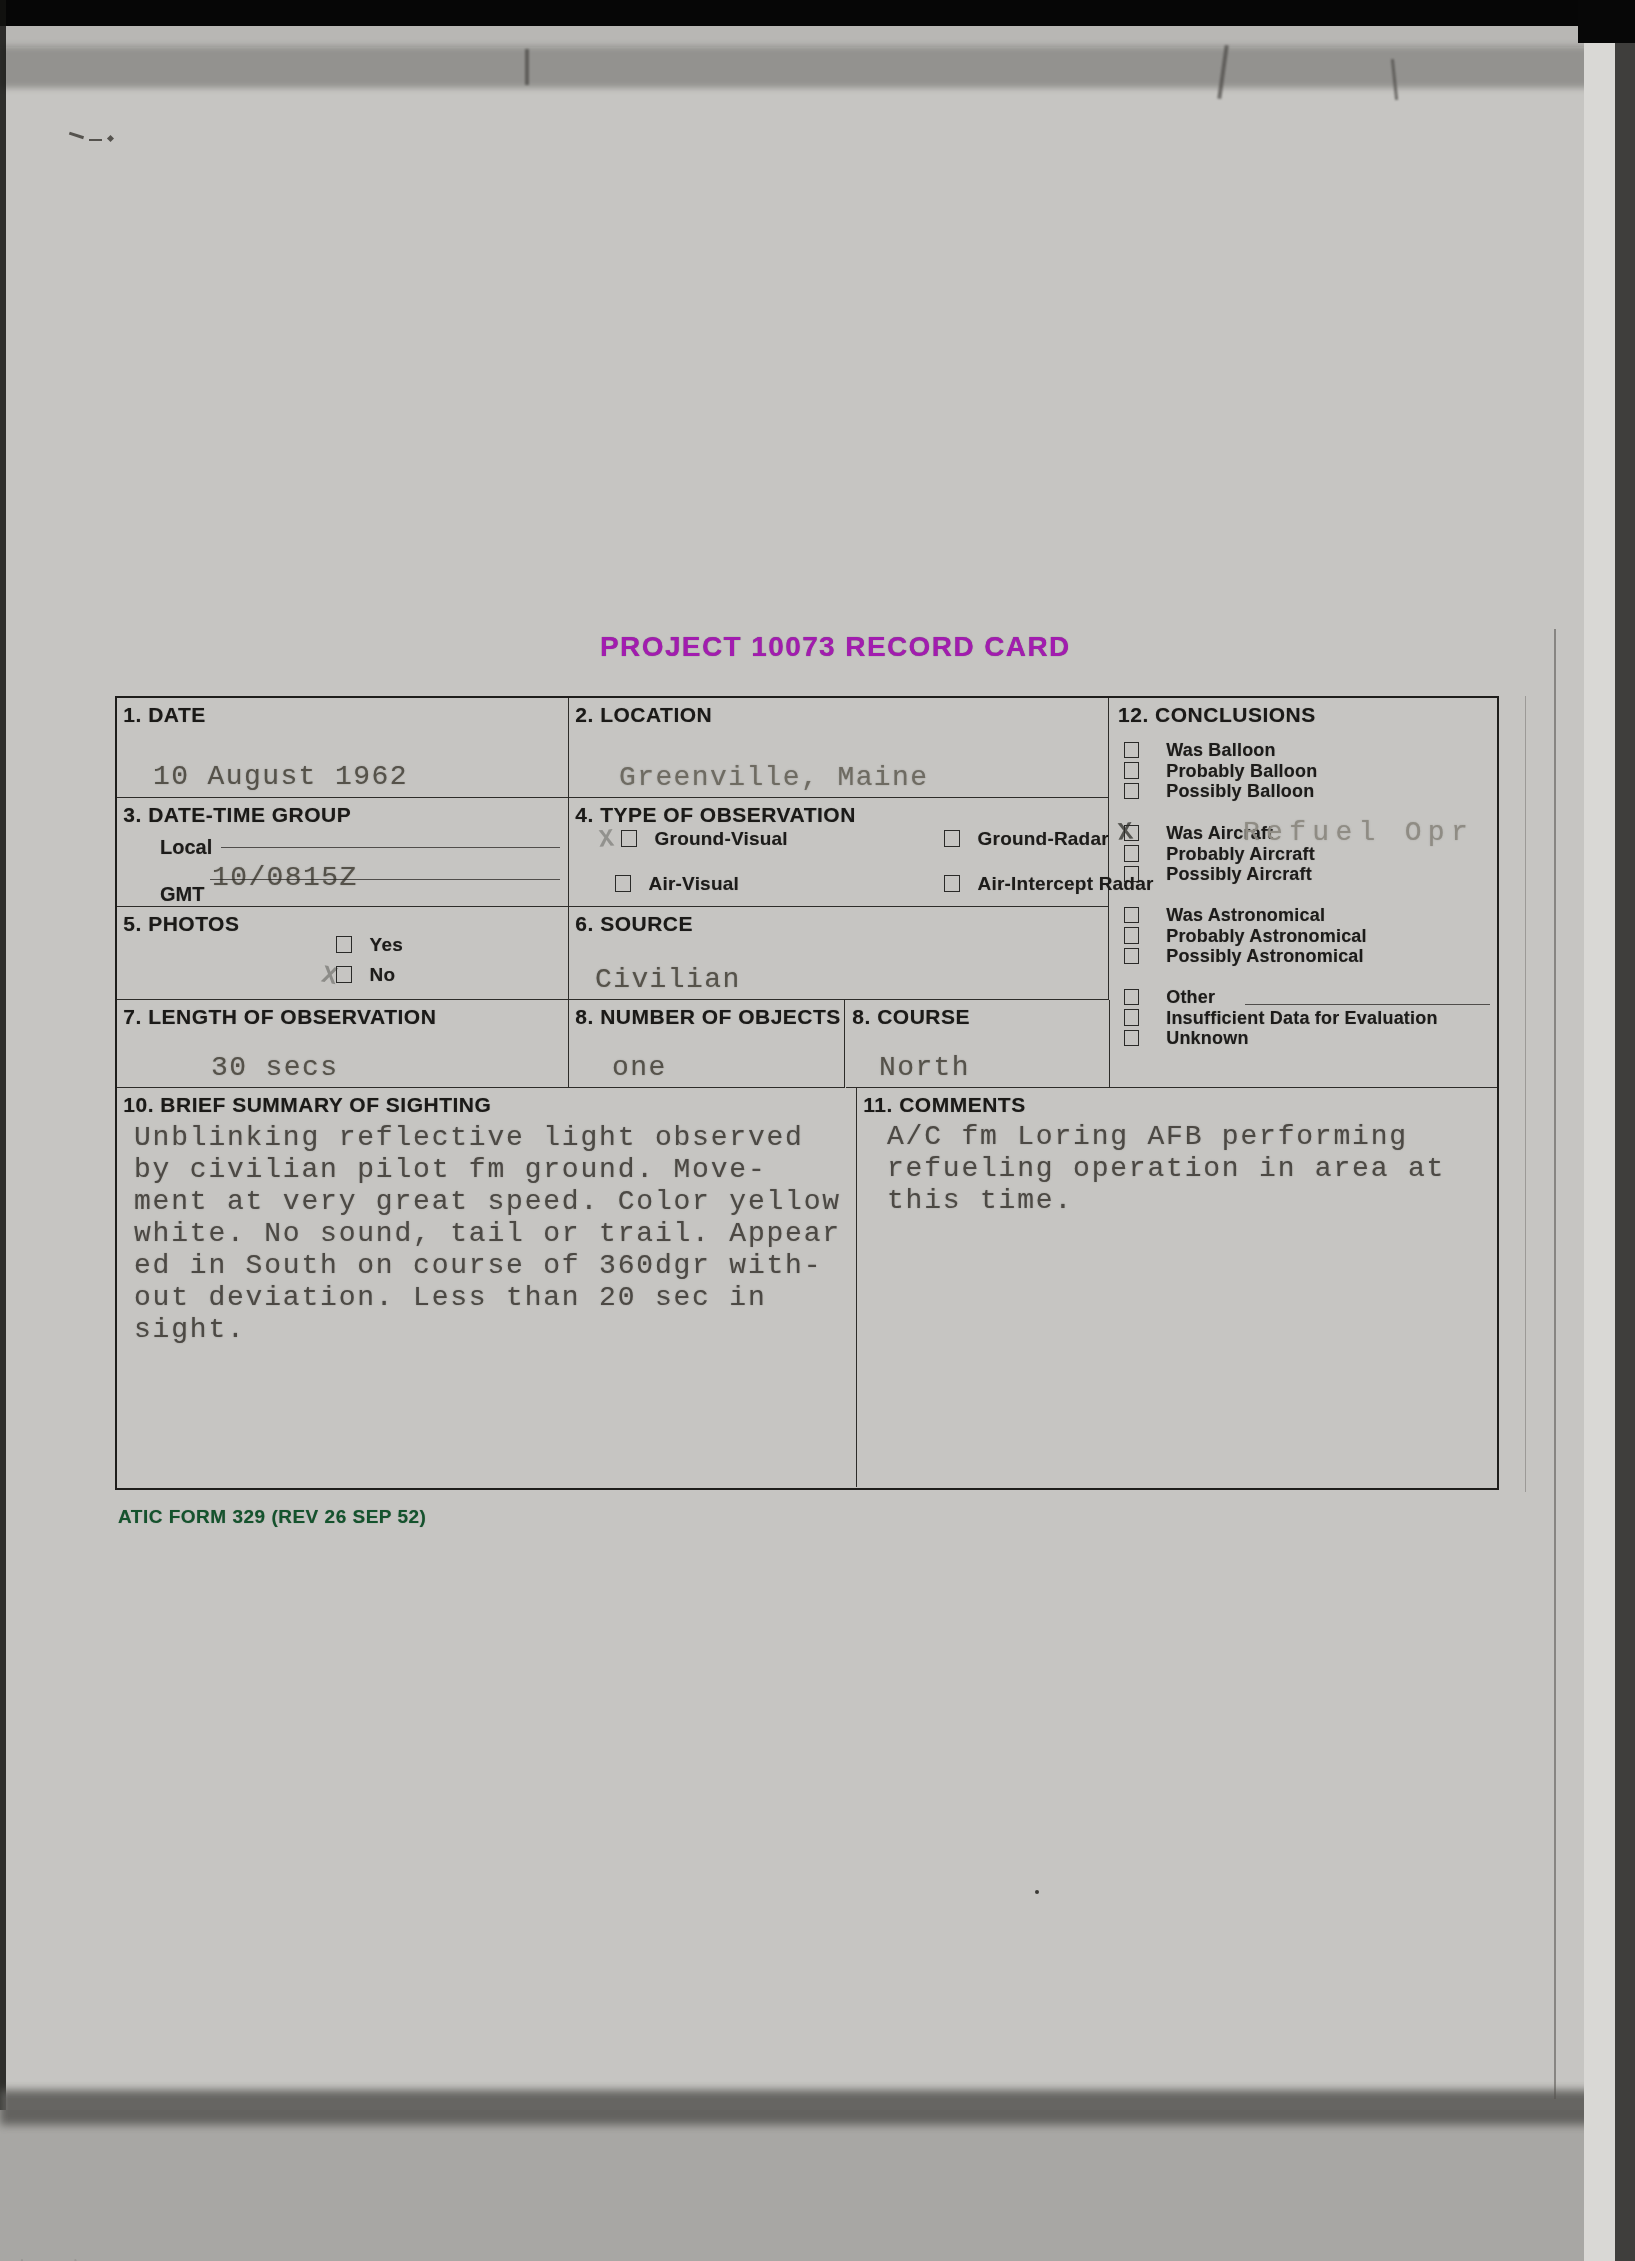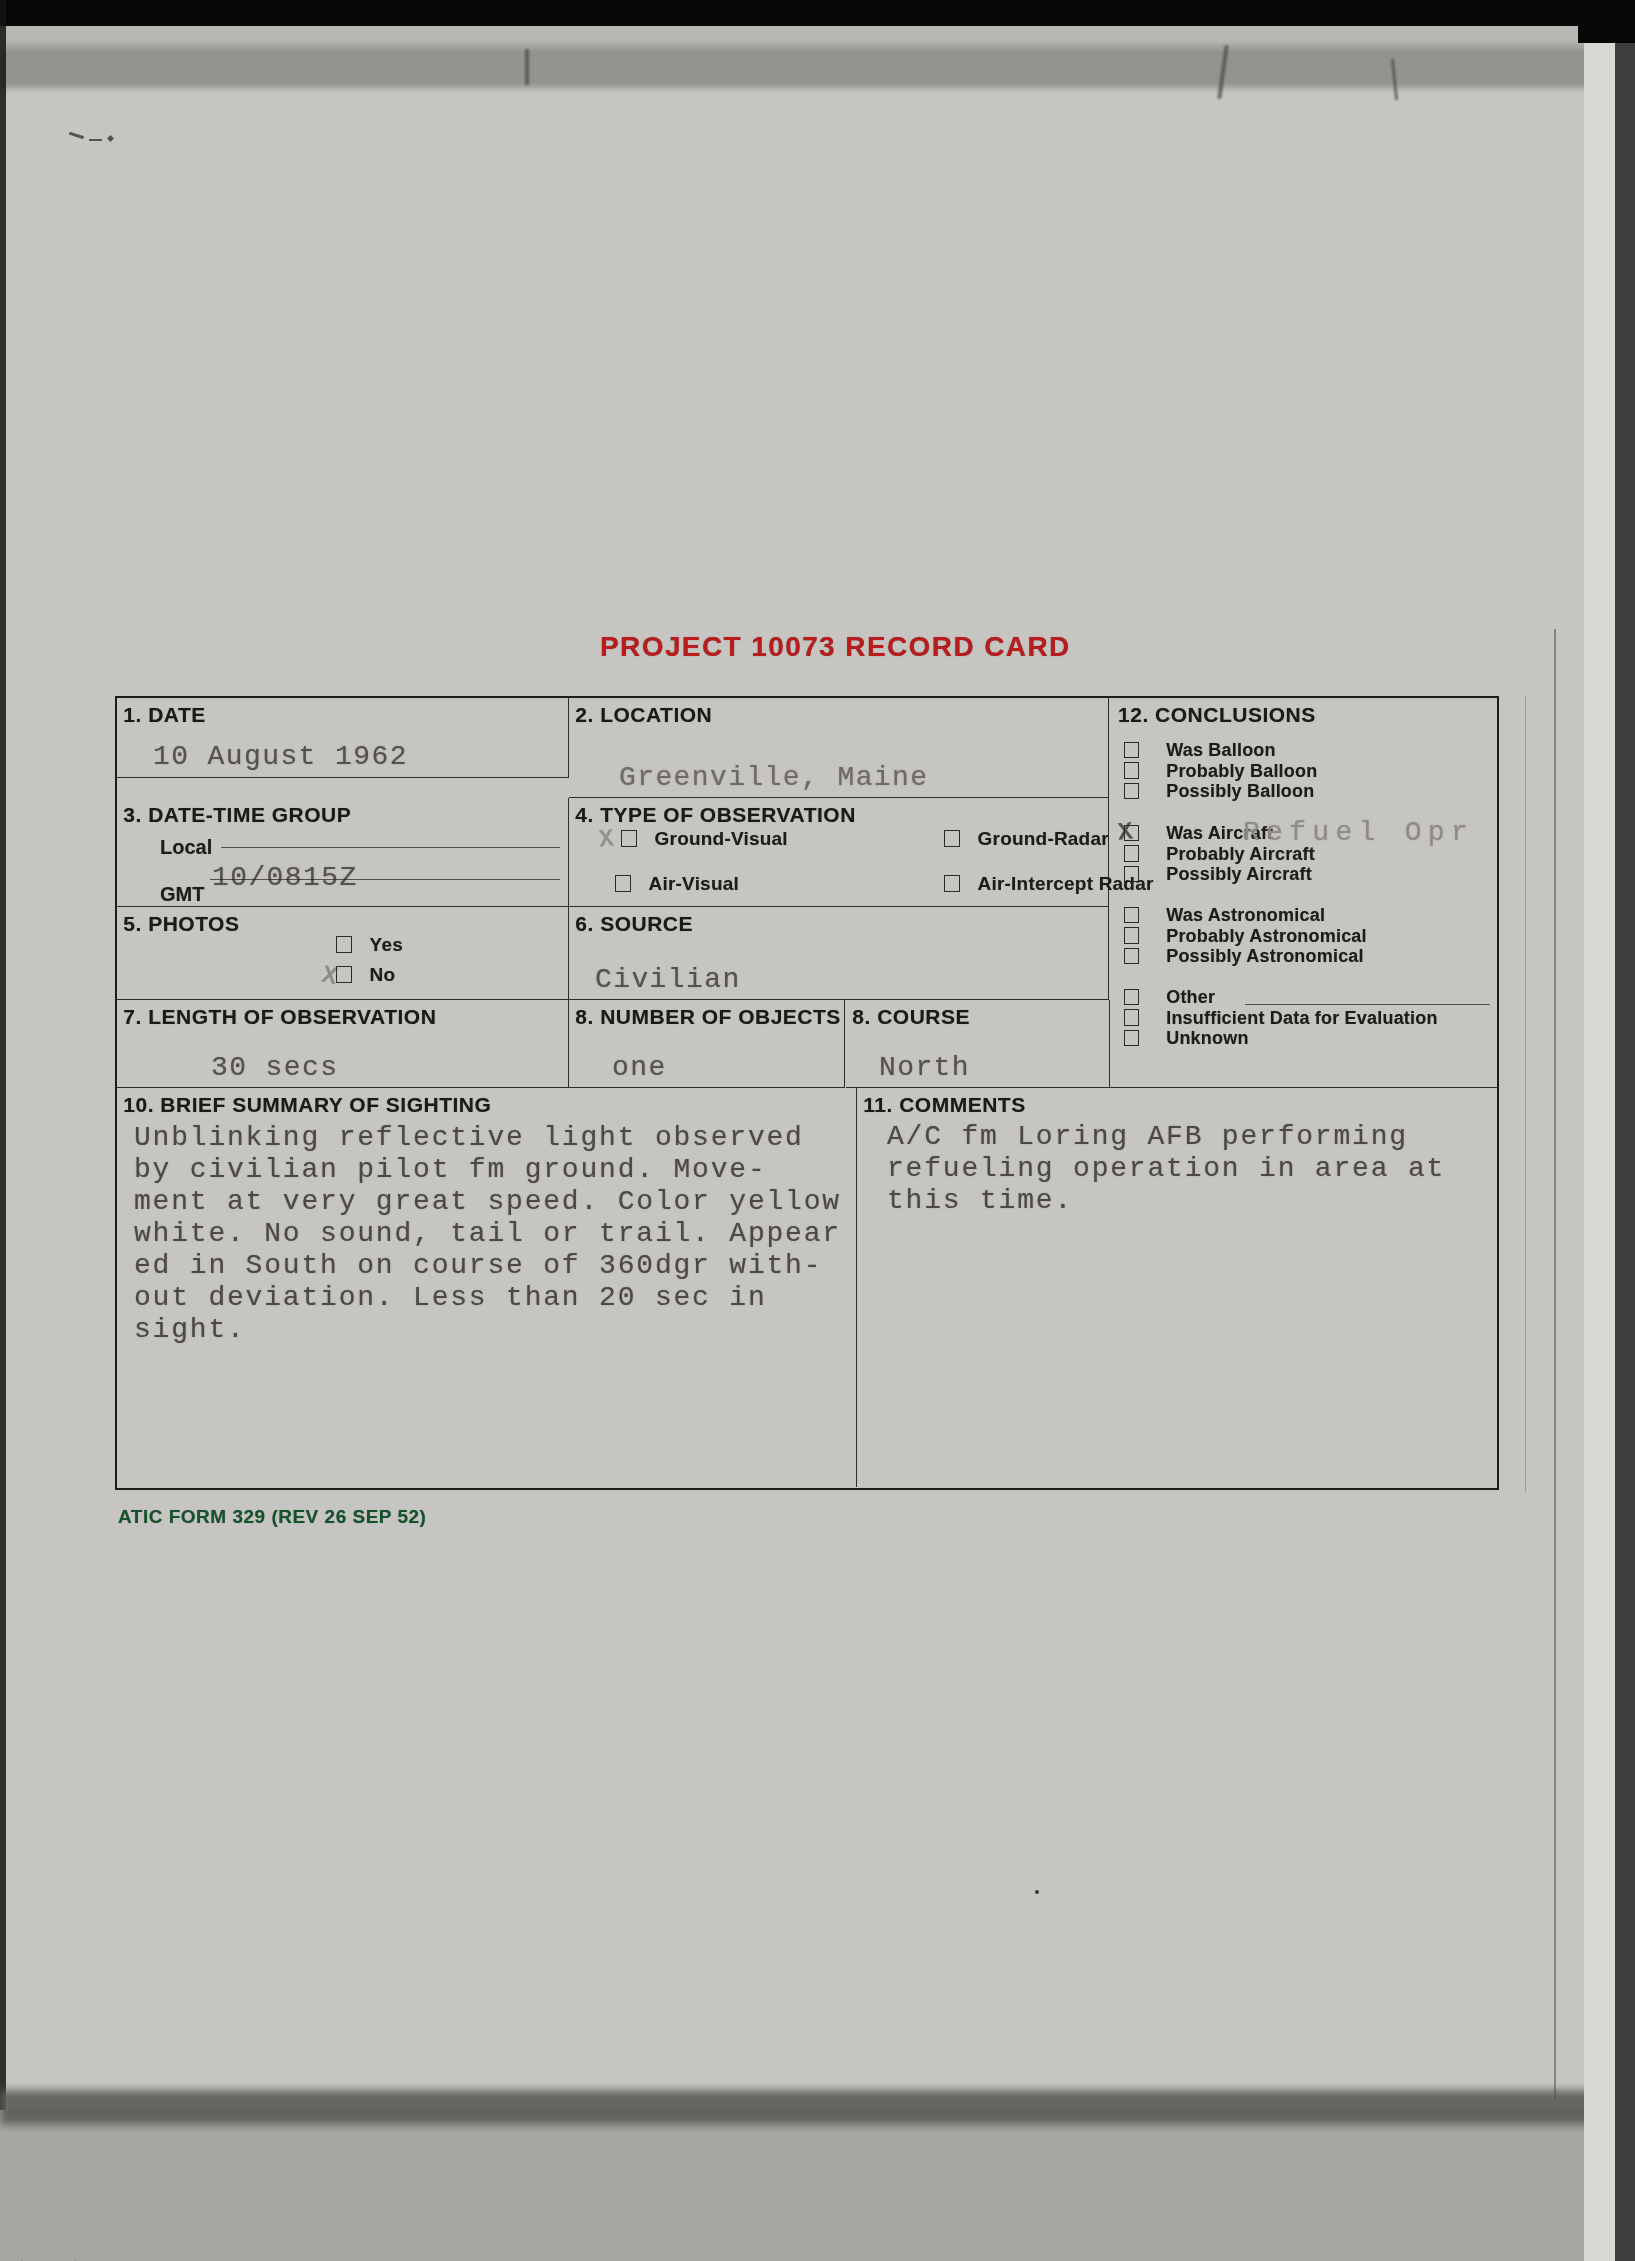--- a/index.html
+++ b/index.html
@@ -20,21 +20,21 @@
   .crease{left:1554px;top:629px;width:1.8px;height:1470px;background:#55524e;opacity:.55;filter:blur(0.5px);}
   .card-shadow-line{left:1525px;top:696px;width:1.4px;height:796px;background:#8a8884;opacity:.7;}
   .shadow-bottom{left:0;top:2090px;width:1635px;height:35px;background:#5e5d5a;filter:blur(4.1px);opacity:.92;}
   .lower-area{left:0;top:2110px;width:1635px;height:393px;background:#a8a7a4;}
   .pen{background:#55534e;}
   .scrib{background:#8b8a86;opacity:.55;border-radius:1.4px;}
   .dot{border-radius:50%;background:#3c3a36;}
 
   
   .page-title{left:600px;top:633px;font:700 28px/1 "Liberation Sans",sans-serif;
-    letter-spacing:1.4px;color:#b91c1c;text-shadow:0 0 0.9px rgba(20,20,18,.55);}
+    letter-spacing:1.4px;color:#a21caf;text-shadow:0 0 0.9px rgba(20,20,18,.55);}
   .card{left:115px;top:696px;width:1384px;height:794px;border:2.3px solid #1e1d1b;
     box-sizing:border-box;}
   .cell{position:absolute;box-sizing:border-box;}
   .br{border-right:1.8px solid rgba(28,27,24,.9);}
   .bb{border-bottom:1.8px solid rgba(28,27,24,.9);}
   .lbl{position:absolute;top:4.5px;left:6.3px;font:700 21px/1.15 "Liberation Sans",sans-serif;
     color:#1b1a18;letter-spacing:0.5px;text-shadow:0 0 0.9px rgba(25,24,20,.4);white-space:nowrap;}
   .sublbl{position:absolute;font:700 20px/1 "Liberation Sans",sans-serif;color:#1d1c1a;
     text-shadow:0 0 0.9px rgba(25,24,20,.35);}
   .entry{position:absolute;font:400 28px/1 "Liberation Mono","DejaVu Sans Mono",monospace;
@@ -82,21 +82,21 @@
   <div class="abs card-shadow-line"></div>
 
   <div class="abs pen" style="left:69px;top:134px;width:15.4px;height:2.7px;transform:rotate(18deg);"></div>
   <div class="abs pen" style="left:89px;top:139px;width:12.7px;height:2.3px;"></div>
   <div class="abs pen" style="left:108px;top:136px;width:5px;height:5px;transform:rotate(45deg);"></div>
 
   <div class="abs page-title">PROJECT 10073 RECORD CARD</div>
 
   <div class="abs card">
 
-    <div class="cell br bb" style="left:0;top:0;width:452px;height:80px;">
+    <div class="cell br bb" style="left:0;top:0;width:452px;height:100px;">
       <div class="lbl">1. DATE</div>
       <div class="entry" style="left:36px;bottom:6.3px;">10 August 1962</div>
     </div>
 
     <div class="cell br bb" style="left:452px;top:0;width:540px;height:100px;">
       <div class="lbl">2. LOCATION</div>
       <div class="entry" style="left:50px;bottom:5.4px;color:#6e6b62;">Greenville, Maine</div>
     </div>
 
     <div class="cell bb" style="left:993px;top:0;width:387px;height:390px;">

